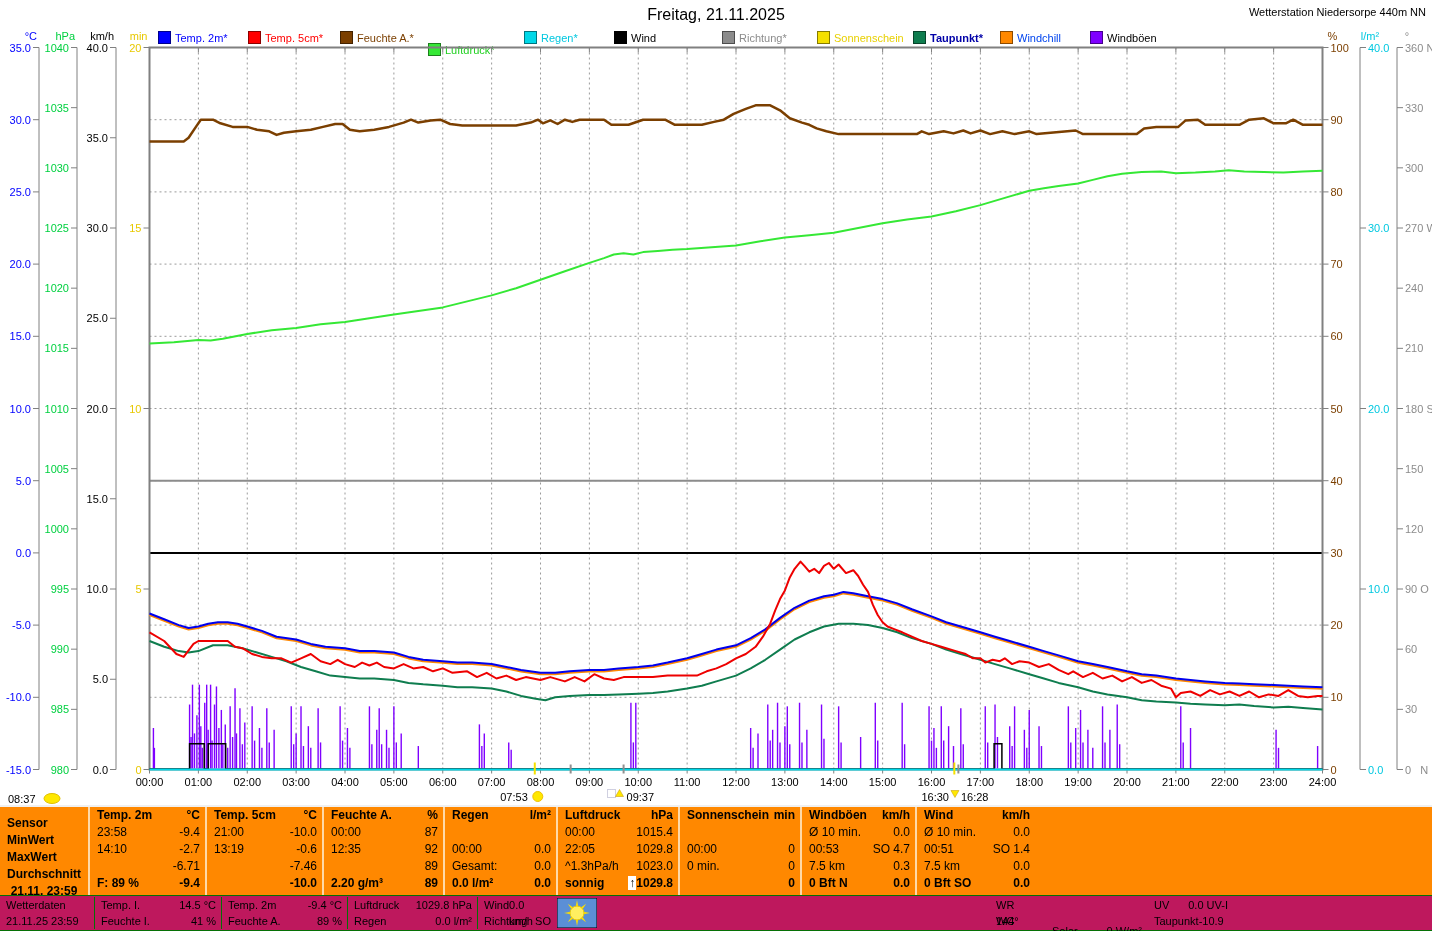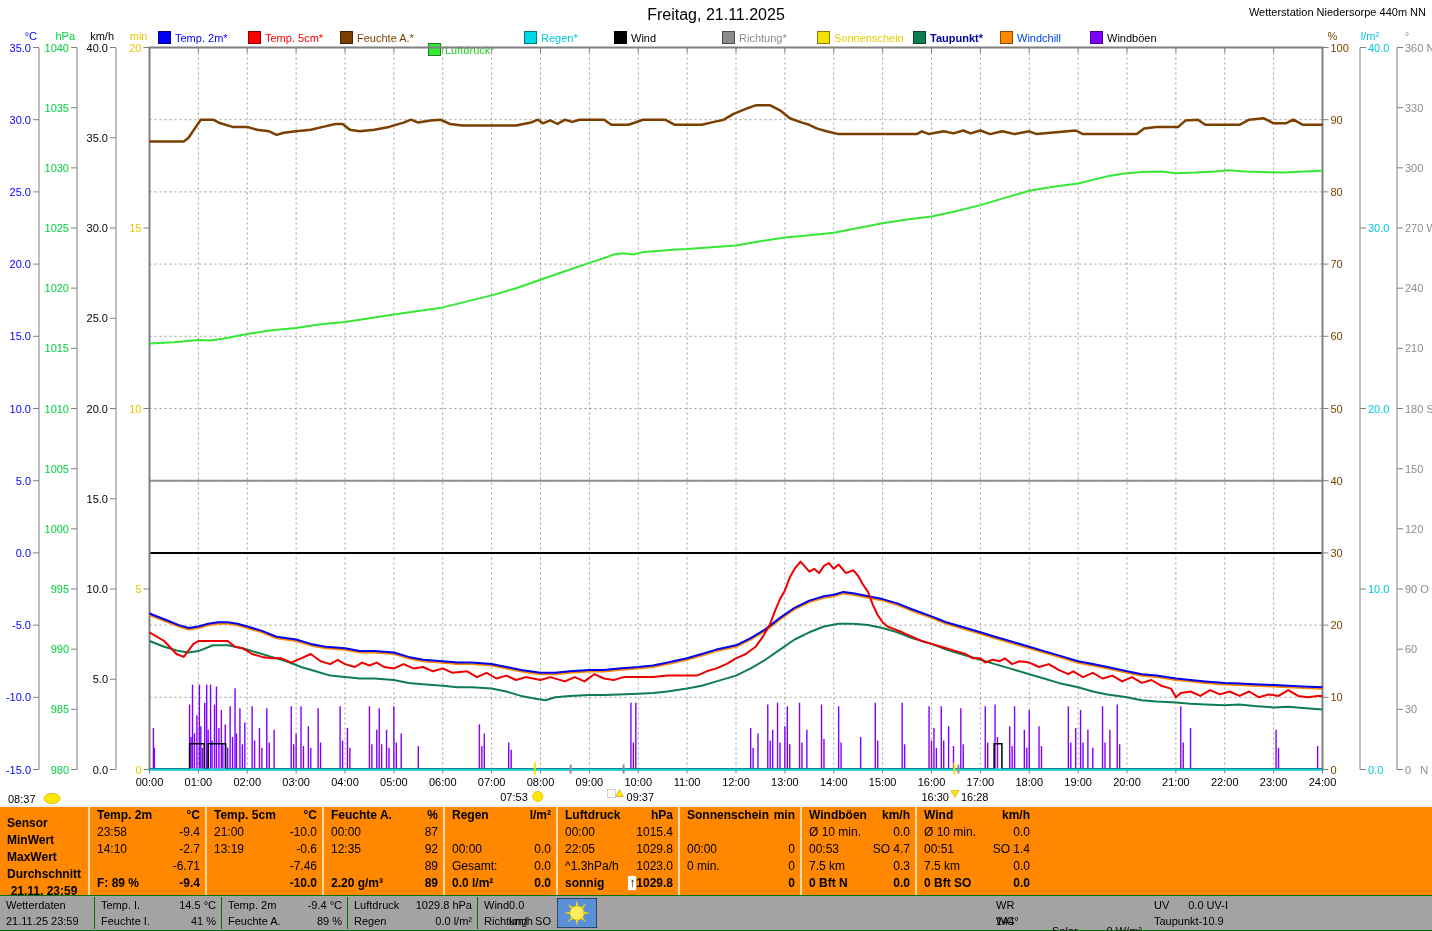--- a/index.html
+++ b/index.html
@@ -17,21 +17,21 @@
          background:#ff8800;border-top:2px solid #f0f0f0;}
   .stat-col{position:absolute;top:0;height:88px;border-left:2px solid #ffd9a8;}
   .stat-col.first{border-left:none;}
   .stat-row{display:flex;justify-content:space-between;height:17px;
          line-height:17px;font-size:12px;color:#000;padding:0 7px;}
   .stat-row.hdr{font-weight:bold;}
   .stat-row.last{font-weight:bold;}
   .stat-row .l{text-align:left;} .stat-row .r{text-align:right;}
   .uparr{background:#fff;padding:0 1px;}
   #footer{position:absolute;left:0;top:895px;width:1432px;height:34px;
-         background:#a3a3a3;border-top:1px solid #067006;border-bottom:1px solid #067006;}
+         background:#be185d;border-top:1px solid #067006;border-bottom:1px solid #067006;}
   .foot-cell{position:absolute;top:1px;height:32px;border-left:1px solid #067006;}
   .foot-cell.first{border-left:none;}
   .foot-line{display:flex;justify-content:space-between;height:16px;
          line-height:16px;font-size:11px;color:#000;padding:0 6px;}
   #foot-icon{position:absolute;top:2px;}
 </style>
 </head>
 <body>
 
 <div id="page">

